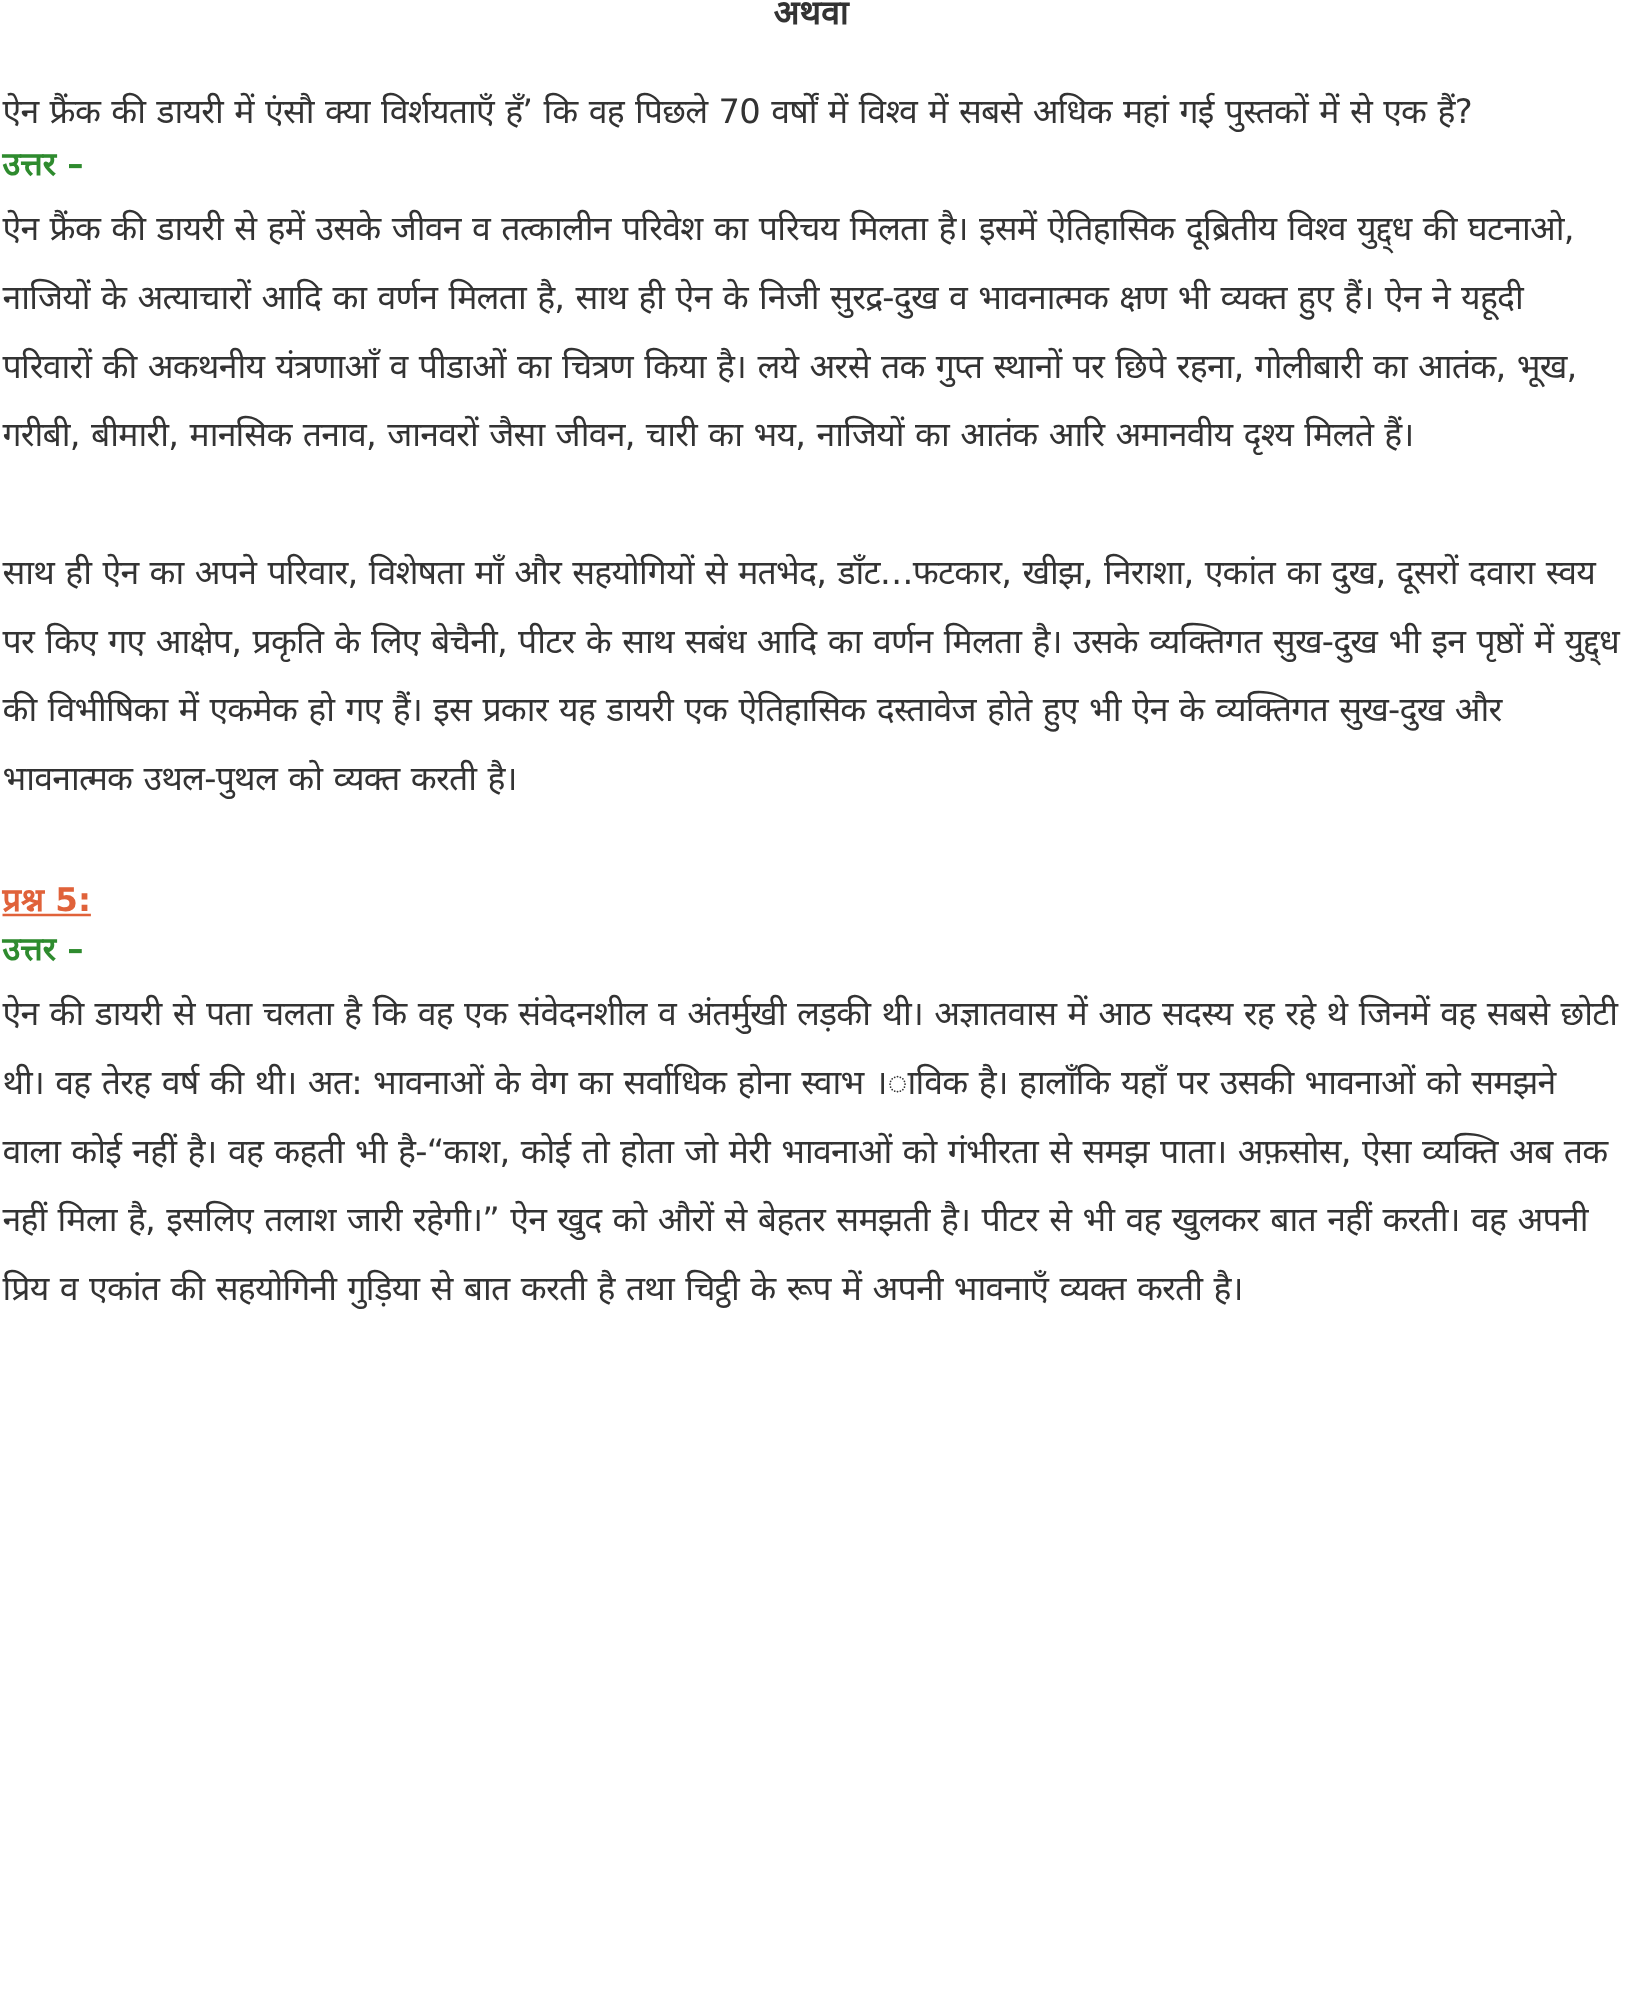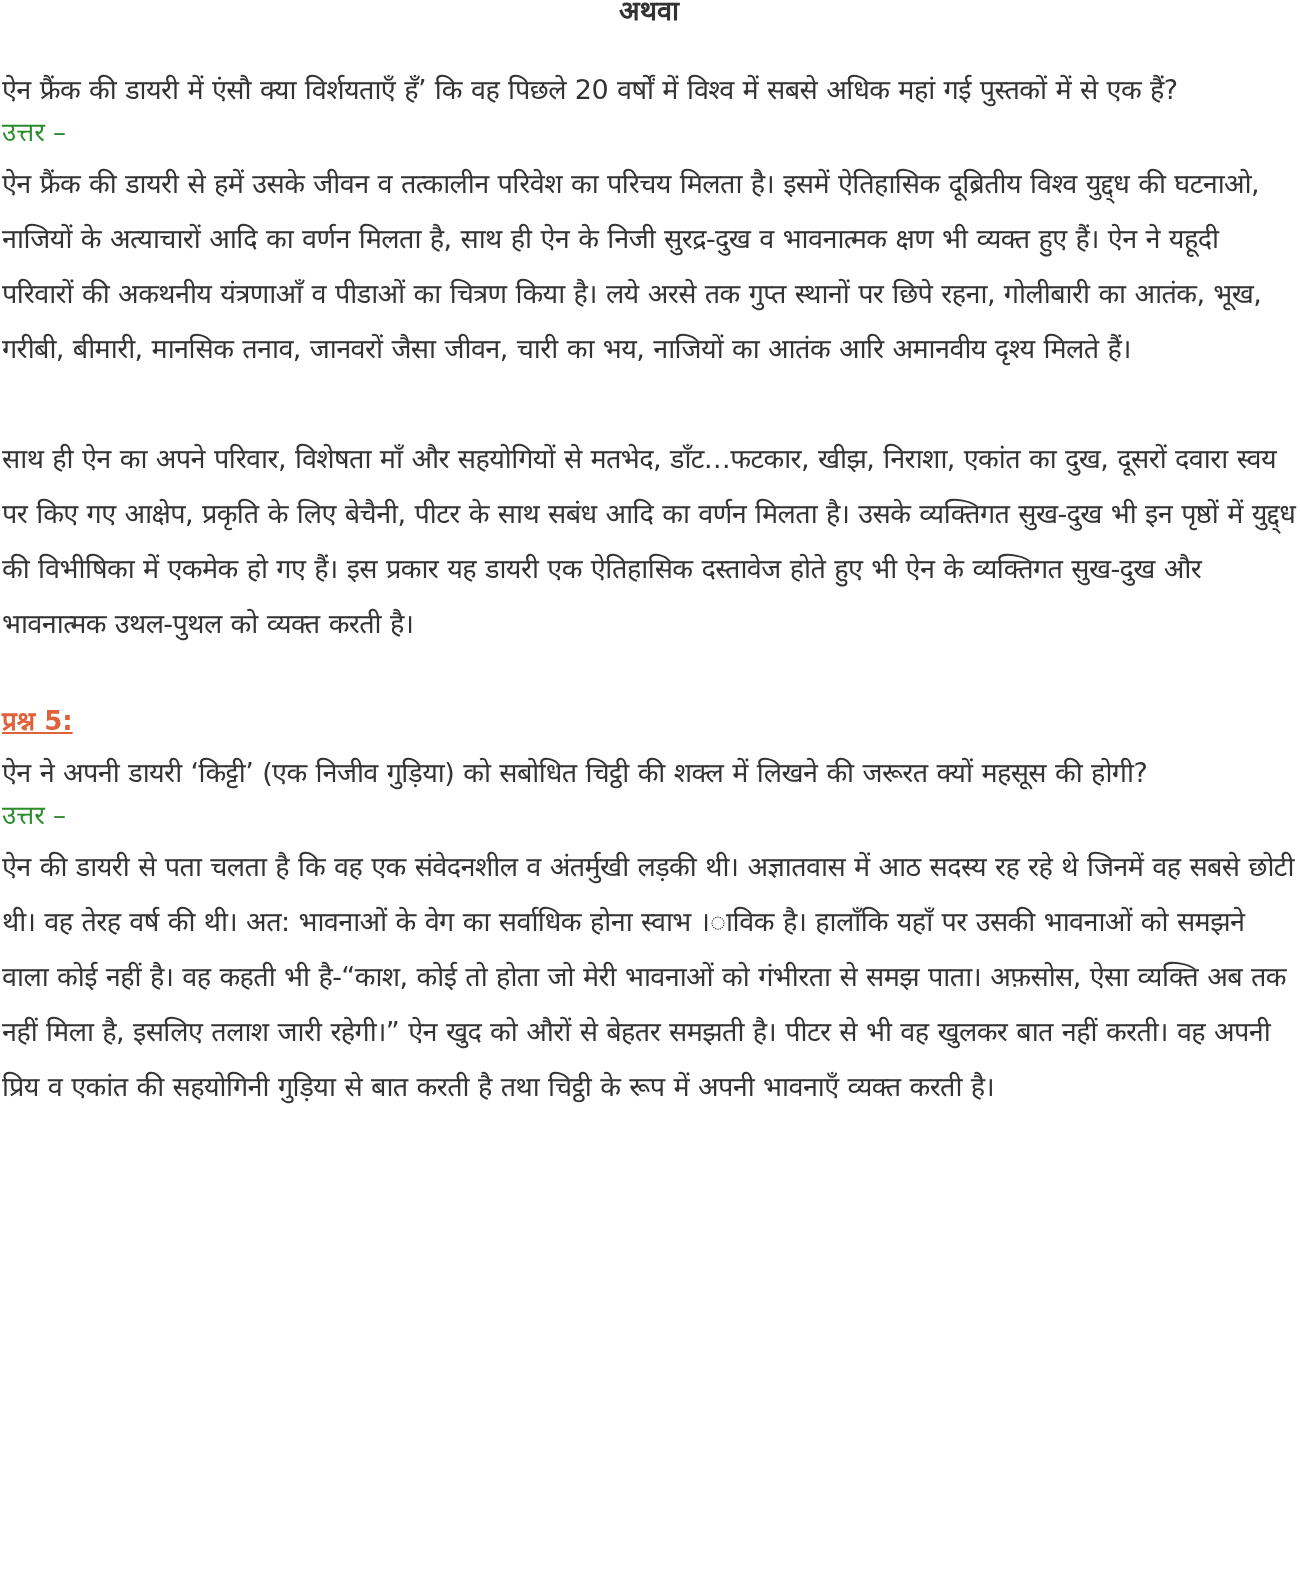--- a/index.html
+++ b/index.html
@@ -32,21 +32,21 @@
     }
     .para {
       font-size: 27px;
       line-height: 55px;
       margin: 0;
       letter-spacing: -0.6px;
       word-spacing: 1px;
     }
     .answer-label {
       font-size: 26px;
-      font-weight: normal;
+      font-weight: bold;
       line-height: 30px;
       margin: 0 0 9px 0;
       color: var(--answer-color);
     }
     .question-label {
       font-size: 26px;
       font-weight: bold;
       line-height: 30px;
       margin: 0 0 9px 0;
       color: var(--question-color);
@@ -57,29 +57,28 @@
     }
   </style>
 </head>
 <body>
 
 <div class="page" id="page" style="--answer-color: #2e8b2e; --question-color: #e0623a; color: rgb(51, 51, 51);">
 
   <div class="or-heading">अथवा</div>
 
   <section>
-    <p class="para">ऐन फ्रैंक की डायरी में एंसौ क्या विर्शयताएँ हँ’ कि वह पिछले 20 वर्षों में विश्व में सबसे अधिक महां गई पुस्तकों में से एक हैं?</p>
+    <p class="para">ऐन फ्रैंक की डायरी में एंसौ क्या विर्शयताएँ हँ’ कि वह पिछले 70 वर्षों में विश्व में सबसे अधिक महां गई पुस्तकों में से एक हैं?</p>
     <div class="answer-label">उत्तर –</div>
     <p class="para">ऐन फ्रैंक की डायरी से हमें उसके जीवन व तत्कालीन परिवेश का परिचय मिलता है। इसमें ऐतिहासिक दूब्रितीय विश्व युद्द्ध की घटनाओ, नाजियों के अत्याचारों आदि का वर्णन मिलता है, साथ ही ऐन के निजी सुरद्र-दुख व भावनात्मक क्षण भी व्यक्त हुए हैं। ऐन ने यहूदी परिवारों की अकथनीय यंत्रणाआँ व पीडाओं का चित्रण किया है। लये अरसे तक गुप्त स्थानों पर छिपे रहना, गोलीबारी का आतंक, भूख, गरीबी, बीमारी, मानसिक तनाव, जानवरों जैसा जीवन, चारी का भय, नाजियों का आतंक आरि अमानवीय दृश्य मिलते हैं।</p>
     <div class="gap"></div>
     <p class="para">साथ ही ऐन का अपने परिवार, विशेषता माँ और सहयोगियों से मतभेद, डाँट…फटकार, खीझ, निराशा, एकांत का दुख, दूसरों दवारा स्वय पर किए गए आक्षेप, प्रकृति के लिए बेचैनी, पीटर के साथ सबंध आदि का वर्णन मिलता है। उसके व्यक्तिगत सुख-दुख भी इन पृष्ठों में युद्द्ध की विभीषिका में एकमेक हो गए हैं। इस प्रकार यह डायरी एक ऐतिहासिक दस्तावेज होते हुए भी ऐन के व्यक्तिगत सुख-दुख और भावनात्मक उथल-पुथल को व्यक्त करती है।</p>
   </section>
 
   <div class="gap"></div>
 
   <section>
     <div class="question-label">प्रश्न 5:</div>
-    <p class="para">ऐन ने अपनी डायरी ‘किट्टी’ (एक निजीव गुड़िया) को सबोधित चिट्ठी की शक्ल में लिखने की जरूरत क्यों महसूस की होगी?</p>
     <div class="answer-label">उत्तर –</div>
     <p class="para">ऐन की डायरी से पता चलता है कि वह एक संवेदनशील व अंतर्मुखी लड़की थी। अज्ञातवास में आठ सदस्य रह रहे थे जिनमें वह सबसे छोटी थी। वह तेरह वर्ष की थी। अत: भावनाओं के वेग का सर्वाधिक होना स्वाभ ।ाविक है। हालाँकि यहाँ पर उसकी भावनाओं को समझने वाला कोई नहीं है। वह कहती भी है-“काश, कोई तो होता जो मेरी भावनाओं को गंभीरता से समझ पाता। अफ़सोस, ऐसा व्यक्ति अब तक नहीं मिला है, इसलिए तलाश जारी रहेगी।” ऐन खुद को औरों से बेहतर समझती है। पीटर से भी वह खुलकर बात नहीं करती। वह अपनी प्रिय व एकांत की सहयोगिनी गुड़िया से बात करती है तथा चिट्ठी के रूप में अपनी भावनाएँ व्यक्त करती है।</p>
   </section>
 
 </div>
 
 </body></html>

